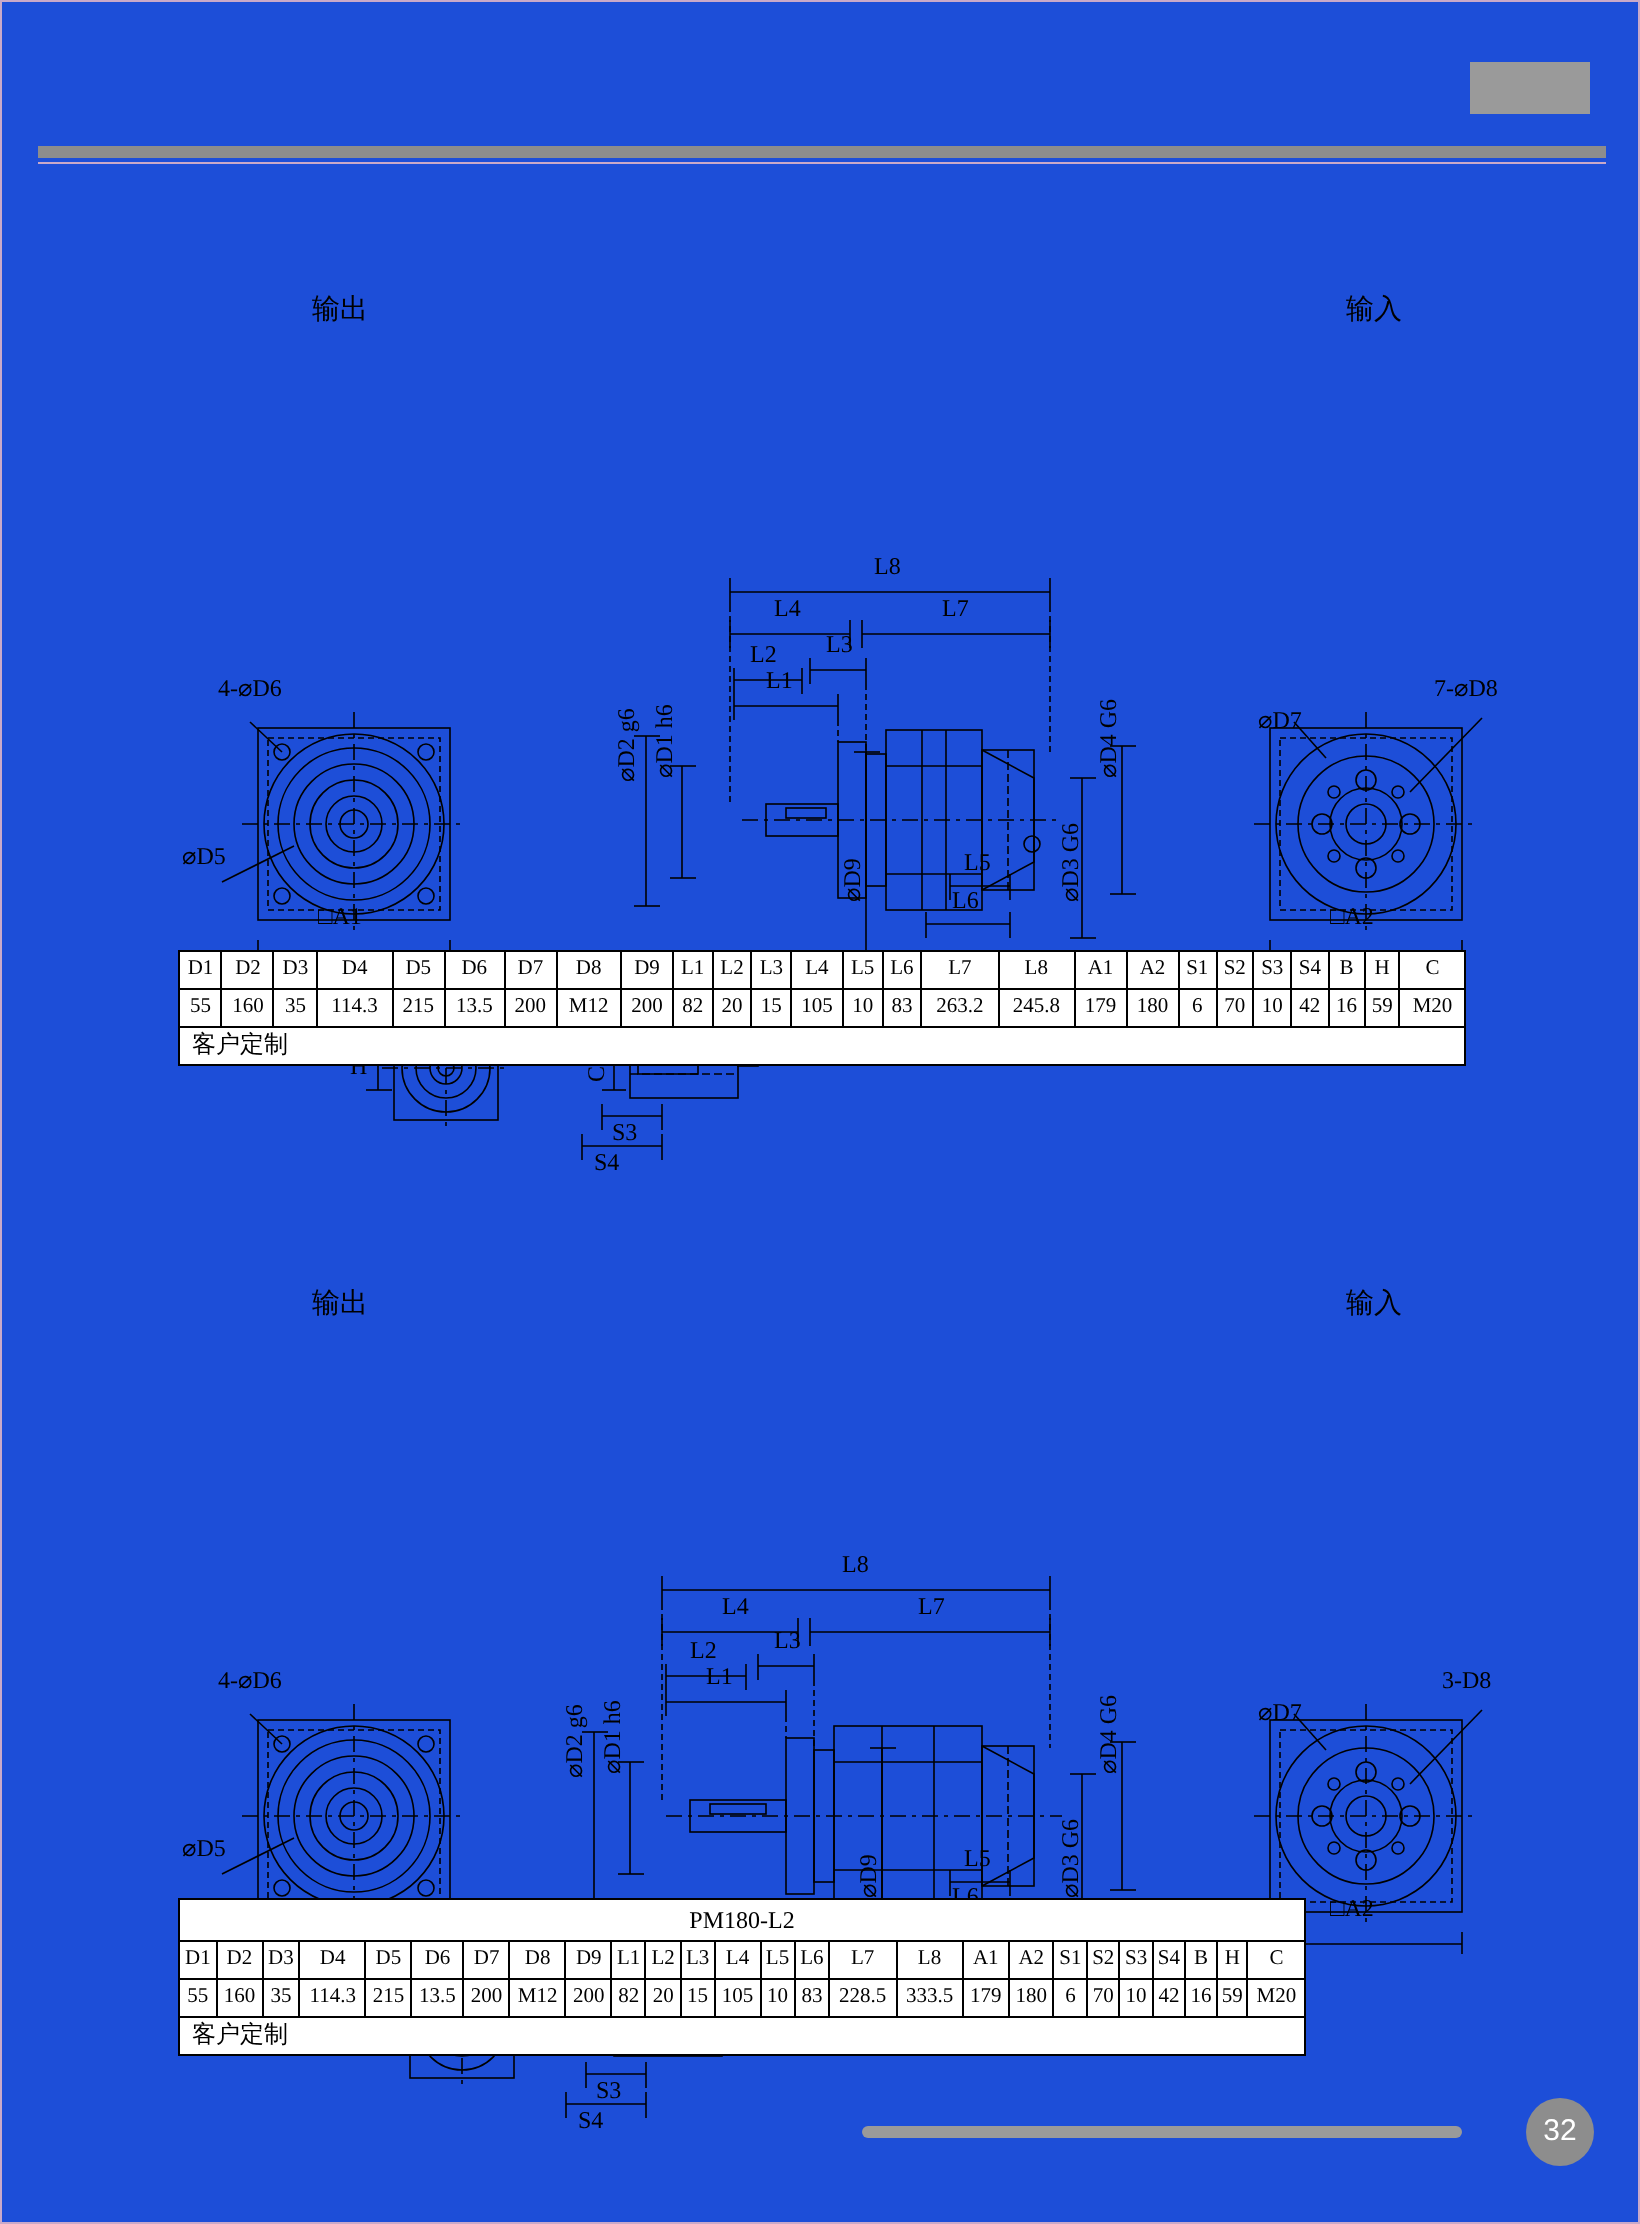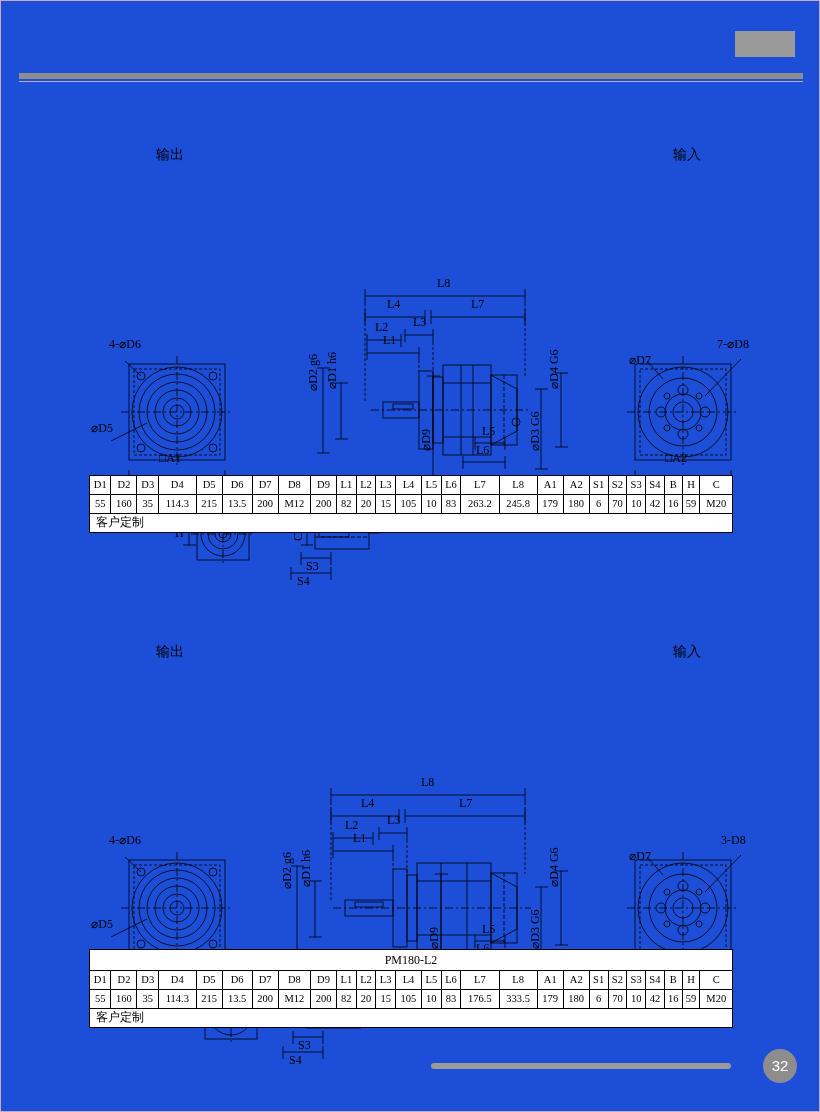--- a/index.html
+++ b/index.html
@@ -509,21 +509,21 @@
     <div class="lbl" style="left:226px;top:335px;">B</div>
     <div class="lbl" style="left:182px;top:382px;">H</div>
 
     <div class="lbl" style="left:296px;top:337px;">S1</div>
     <div class="lbl" style="left:336px;top:337px;">S2</div>
     <div class="lbl" style="left:297px;top:415px;">S3</div>
     <div class="lbl" style="left:288px;top:430px;">S4</div>
     <div class="lbl" style="left:282px;top:397px;transform:rotate(-90deg);transform-origin:left top;">C</div>
   </div>
 
-  <table class="tbl" style="left:88px;top:948px;width:644px;">
+  <table class="tbl" style="left:88px;top:948px;width:564px;">
     <tbody>
         <tr>
       <td class="title" colspan="26">PM180-L2</td>
     </tr>
     <tr>
       <td>D1</td>
       <td>D2</td>
       <td>D3</td>
       <td>D4</td>
       <td>D5</td>
@@ -558,21 +558,21 @@
       <td>13.5</td>
       <td>200</td>
       <td>M12</td>
       <td>200</td>
       <td>82</td>
       <td>20</td>
       <td>15</td>
       <td>105</td>
       <td>10</td>
       <td>83</td>
-      <td>176.5</td>
+      <td>228.5</td>
       <td>333.5</td>
       <td>179</td>
       <td>180</td>
       <td>6</td>
       <td>70</td>
       <td>10</td>
       <td>42</td>
       <td>16</td>
       <td>59</td>
       <td>M20</td>

